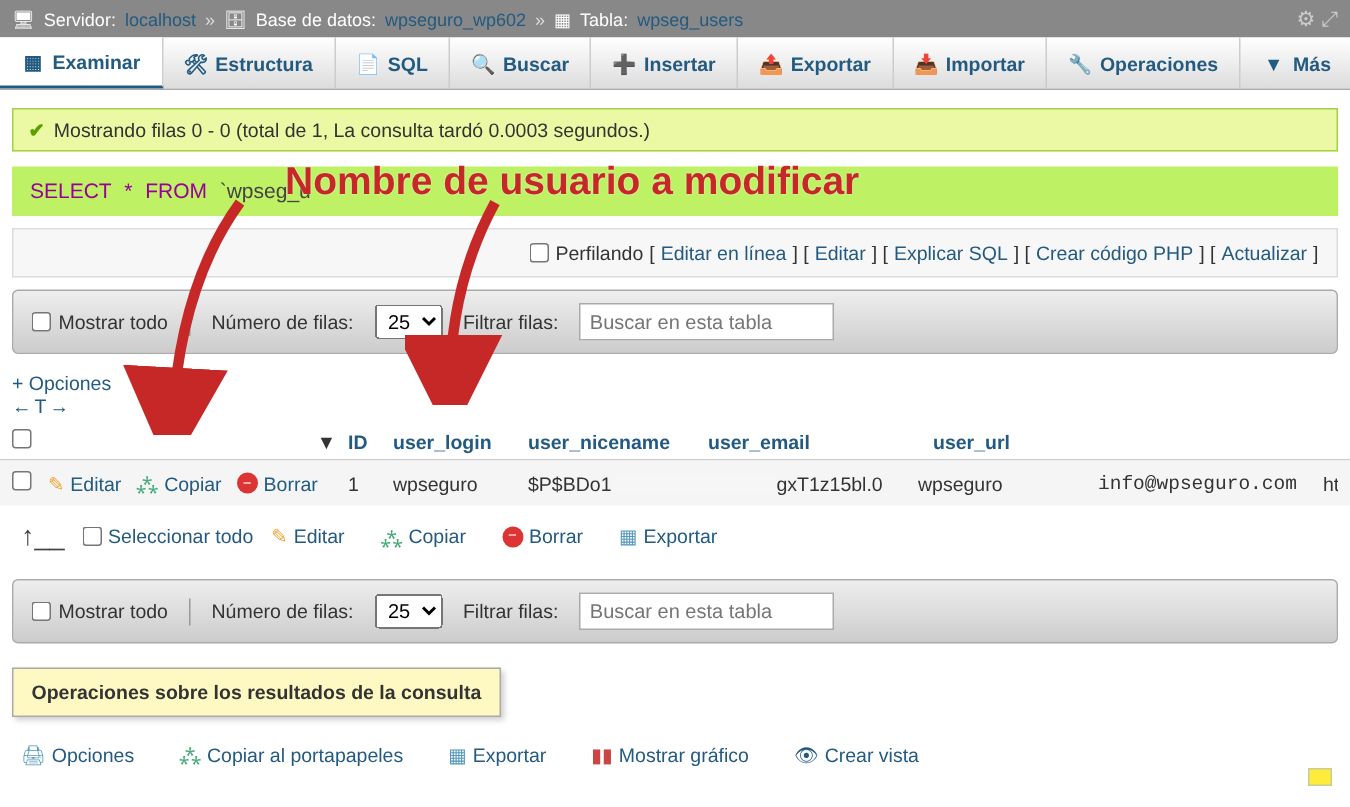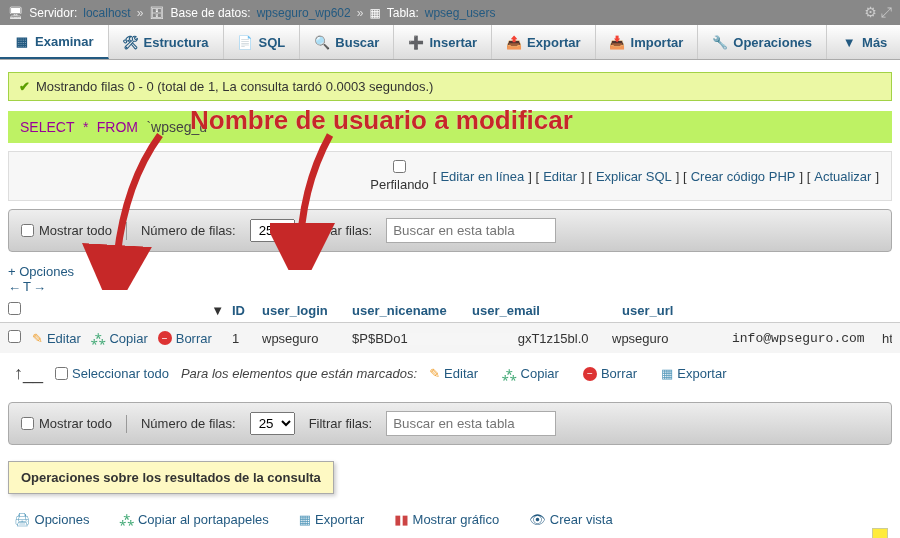--- a/index.html
+++ b/index.html
@@ -18,21 +18,21 @@
 .notice { background: #ebf8a4; border: 1px solid #a2d246; padding: 6px 10px; margin: 12px 8px 10px 8px; display: flex; align-items: center; gap: 6px; }
 .notice .check { color: #5b9e00; font-weight: bold; }
 
 .sqlbox { background: #bef264; padding: 8px 12px; font-family: monospace; font-size: 14px; color: #909; margin: 0 8px; }
 .sqlbox .kw { color: #909; }
 .sqlbox .id { color: #444; }
 
 .annotation { position: absolute; top: 105px; left: 190px; color: #c62828; font-size: 26px; font-weight: bold; text-shadow: 0 0 1px #fff; z-index: 10; }
 
 .linkrow { background: #f7f7f7; padding: 8px 12px; text-align: right; color: #333; border: 1px solid #ddd; margin: 8px; display: flex; align-items: center; justify-content: flex-end; gap: 4px; }
-.linkrow label { display: flex; align-items: center; gap: 4px; flex-direction: column; }
+.linkrow label { display: flex; align-items: center; gap: 4px; }
 .linkrow .brkt { color: #333; }
 
 .toolbar { background: linear-gradient(to bottom, #eee, #ccc); border: 1px solid #aaa; border-radius: 4px; margin: 8px; padding: 8px 12px; display: flex; align-items: center; gap: 14px; }
 .toolbar label.chk { display: flex; align-items: center; gap: 5px; }
 .toolbar .divider { width: 1px; height: 18px; background: #999; }
 .toolbar select { padding: 2px 4px; }
 .toolbar input[type="text"] { padding: 4px 6px; border: 1px solid #aaa; width: 170px; }
 
 .opts { padding: 4px 8px; color: #235a81; }
 .opts .arrows { letter-spacing: 2px; }
@@ -233,21 +233,20 @@
   <div class="c-url">http://wpsegui</div>
 </div>
 
 
 <div class="bottombar">
   <span class="upline">↑__</span>
   <label>
       <input type="checkbox" style="">
       <a>Seleccionar todo</a>
     </label>
-  <span>Para los elementos que están marcados:</span>
   <div class="acts">
     <a class="lnk">
         <span class="ic-edit">✎</span>
         <span>Editar</span>
       </a>
     <a class="lnk">
         <span class="ic-copy">⁂</span>
         <span>Copiar</span>
       </a>
     <a class="lnk">

